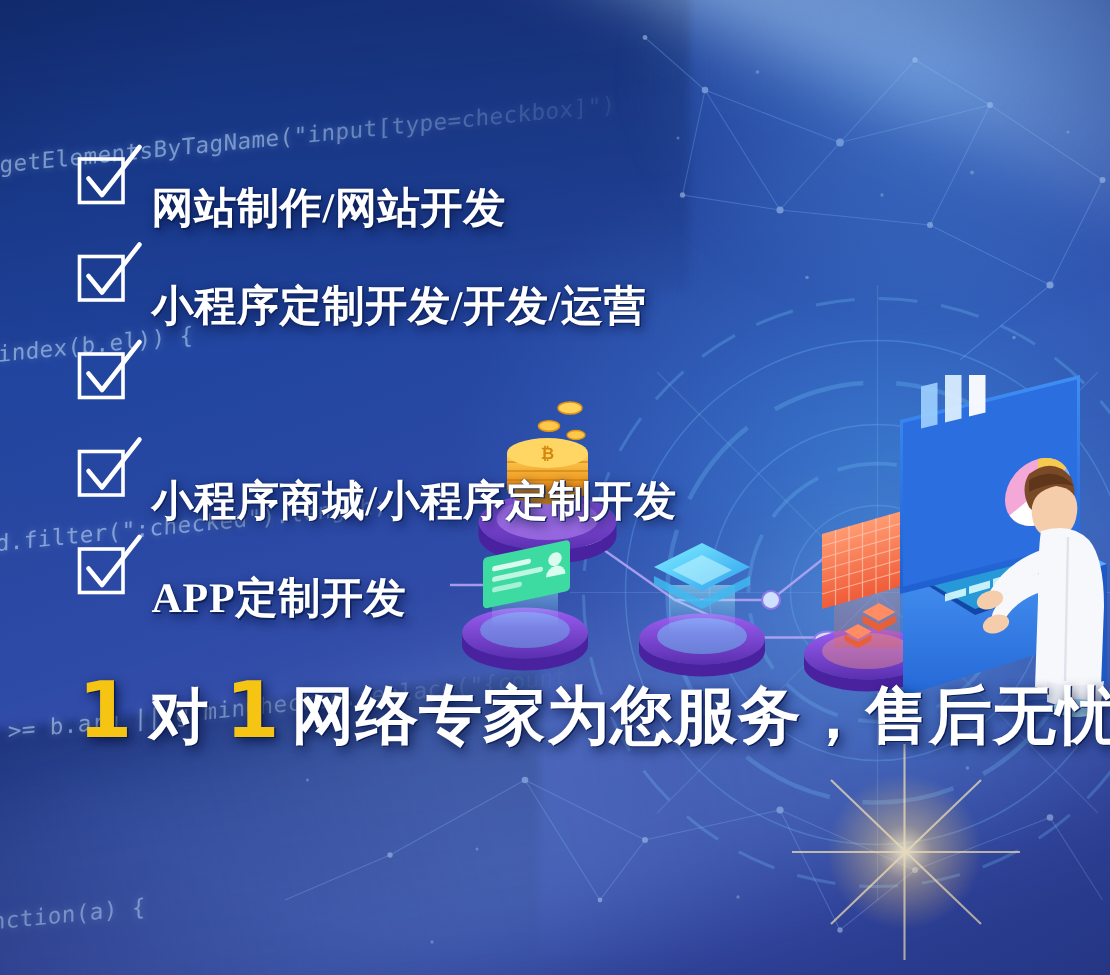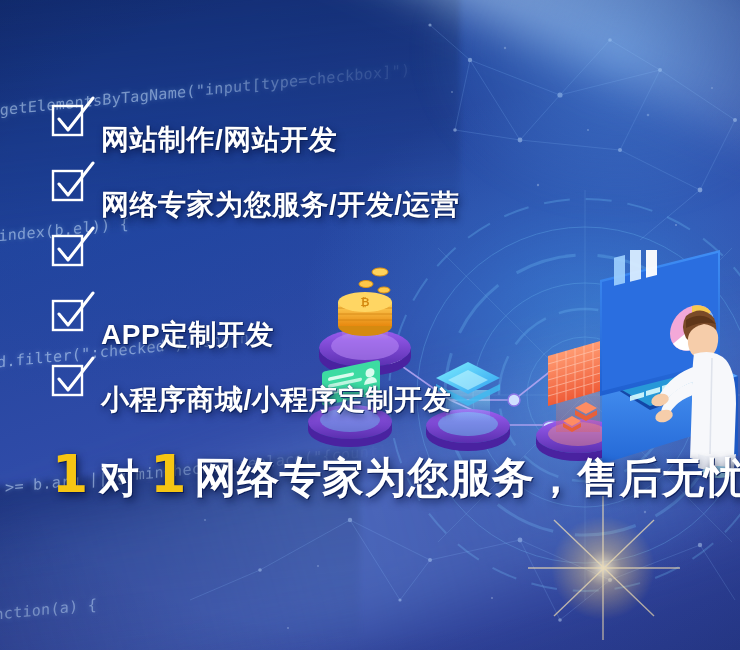--- a/index.html
+++ b/index.html
@@ -91,21 +91,21 @@
 
   .feature-list { position:absolute; left:52px; top:98px; width:640px; }
   .feature {
     display:flex; align-items:center;
     height:44px; margin-bottom:21px;
   }
   .feature:last-child { margin-bottom:0; }
   .cbox { width:30px; height:30px; flex:0 0 30px; position:relative; margin-right:19px; }
   .cbox svg { position:absolute; left:-2px; top:-9px; }
   .ftext {
-    font-family:Liberation Sans, sans-serif;
+    font-family:Liberation Serif, serif;
     font-weight:bold;
     font-size:28px;
     line-height:32px;
     color:#ffffff;
     letter-spacing:0.5px;
     white-space:nowrap;
     text-shadow:
        0 0 1px rgba(10,30,90,0.9),
        1px 1px 0 rgba(12,34,95,0.85),
        2px 3px 7px rgba(6,18,62,0.75);
@@ -475,52 +475,52 @@
         <span class="ftext">网站制作/网站开发</span>
       </div>
 
       <div class="feature">
         <span class="cbox">
           <svg width="46" height="44" viewBox="0 0 46 44">
             <rect x="3" y="10" width="29" height="29" fill="none" stroke="#ffffff" stroke-width="2.4"></rect>
             <path d="M9 23 L18 34 L43 2" fill="none" stroke="#ffffff" stroke-width="3" stroke-linecap="round" stroke-linejoin="round"></path>
           </svg>
         </span>
-        <span class="ftext">网络专家为您服务/开发/运营</span>
+        <span class="ftext">小程序定制开发/开发/运营</span>
       </div>
 
       <div class="feature">
         <span class="cbox">
           <svg width="46" height="44" viewBox="0 0 46 44">
             <rect x="3" y="10" width="29" height="29" fill="none" stroke="#ffffff" stroke-width="2.4"></rect>
             <path d="M9 23 L18 34 L43 2" fill="none" stroke="#ffffff" stroke-width="3" stroke-linecap="round" stroke-linejoin="round"></path>
           </svg>
         </span>
+      </div>
+
+      <div class="feature">
+        <span class="cbox">
+          <svg width="46" height="44" viewBox="0 0 46 44">
+            <rect x="3" y="10" width="29" height="29" fill="none" stroke="#ffffff" stroke-width="2.4"></rect>
+            <path d="M9 23 L18 34 L43 2" fill="none" stroke="#ffffff" stroke-width="3" stroke-linecap="round" stroke-linejoin="round"></path>
+          </svg>
+        </span>
+        <span class="ftext">小程序商城/小程序定制开发</span>
       </div>
 
       <div class="feature">
         <span class="cbox">
           <svg width="46" height="44" viewBox="0 0 46 44">
             <rect x="3" y="10" width="29" height="29" fill="none" stroke="#ffffff" stroke-width="2.4"></rect>
             <path d="M9 23 L18 34 L43 2" fill="none" stroke="#ffffff" stroke-width="3" stroke-linecap="round" stroke-linejoin="round"></path>
           </svg>
         </span>
         <span class="ftext">APP定制开发</span>
       </div>
 
-      <div class="feature">
-        <span class="cbox">
-          <svg width="46" height="44" viewBox="0 0 46 44">
-            <rect x="3" y="10" width="29" height="29" fill="none" stroke="#ffffff" stroke-width="2.4"></rect>
-            <path d="M9 23 L18 34 L43 2" fill="none" stroke="#ffffff" stroke-width="3" stroke-linecap="round" stroke-linejoin="round"></path>
-          </svg>
-        </span>
-        <span class="ftext">小程序商城/小程序定制开发</span>
-      </div>
-
     </div>
 
     <div class="headline">
       <span class="hl-num">1</span>
       <span class="hl-mid">对</span>
       <span class="hl-num">1</span>
       <span class="hl-rest">网络专家为您服务，售后无忧！</span>
     </div>
 
   </div>

